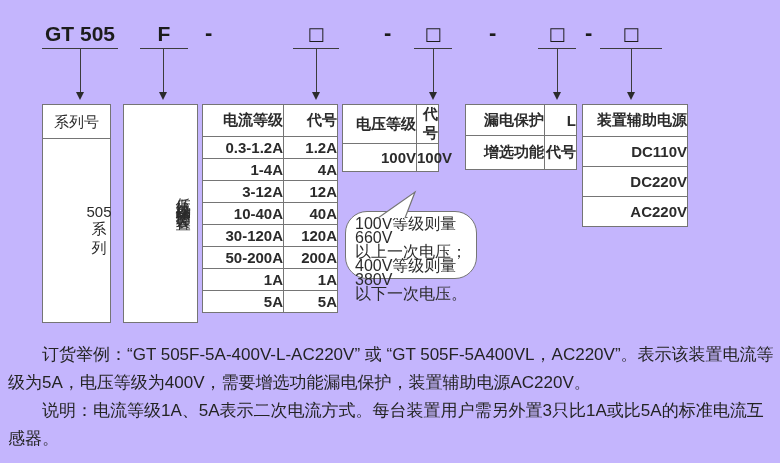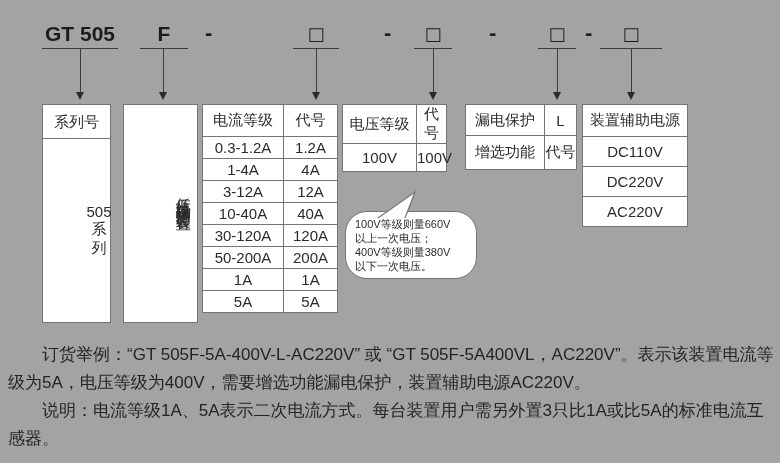--- a/index.html
+++ b/index.html
@@ -1,17 +1,17 @@
 <!DOCTYPE html>
 <html><head>
 <meta charset="utf-8">
 <style>
   html,body{margin:0;padding:0;background:#ffffff;}
   .stage{
-    position:relative;width:780px;height:463px;background:#a3a3a3;overflow:hidden;
+    position:relative;width:780px;height:463px;background:#c4b5fd;overflow:hidden;
     font-family:"Liberation Sans","DejaVu Sans",sans-serif;color:#2b2b2b;
   }
   
   .code-part{
     position:absolute;top:20px;height:28px;line-height:28px;text-align:center;
     border-bottom:1px solid #3c3c3c;font-size:21px;font-weight:600;color:#1c1c1c;
   }
   .code-part.ph{font-size:18px;font-weight:400;font-family:"DejaVu Sans",sans-serif;}
   .code-dash{
     position:absolute;top:19px;height:28px;line-height:28px;
@@ -24,27 +24,27 @@
     border:4.5px solid transparent;border-top:8px solid #2b2b2b;border-bottom:0;
   }
   
   .panel{position:absolute;border:1px solid #757575;background:#fff;font-size:15px;}
   .panel-header{height:33px;line-height:33px;text-align:center;border-bottom:1px solid #757575;}
   .panel-body{display:flex;align-items:center;justify-content:center;text-align:center;margin-left:45px;}
   .vertical{writing-mode:vertical-rl;text-orientation:upright;letter-spacing:2px;line-height:1.1;}
   
   table.grid{position:absolute;border-collapse:collapse;table-layout:fixed;background:#fff;}
   table.grid th,table.grid td{
-    border:1px solid #757575;text-align:center;vertical-align:middle;
-    font-weight:400;font-size:15px;padding:0;color:#2b2b2b;
+    border:1px solid #757575;text-align:right;vertical-align:middle;
+    font-weight:700;font-size:15px;padding:0;color:#2b2b2b;
   }
   
   .callout{
     position:absolute;border:1px solid #757575;border-radius:22px;background:#fff;
-    font-size:11px;line-height:14px;padding:5px 0 0 9px;color:#2b2b2b;z-index:1;
+    font-size:16px;line-height:14px;padding:5px 0 0 9px;color:#2b2b2b;z-index:1;
   }
   .tail{position:absolute;z-index:2;}
   
   .notes{position:absolute;left:8px;right:4px;font-size:17px;line-height:28px;color:#242424;}
   .notes p{margin:0;text-indent:2em;}
 </style>
 </head>
 <body>
 
 <div class="stage">
@@ -116,21 +116,21 @@
       <td>1A</td>
       <td>1A</td>
     </tr>
     <tr style="height:22px">
       <td>5A</td>
       <td>5A</td>
     </tr>
   </tbody>
     </table>
 
-  <table class="grid" style="left:342px;top:104px;width:105px">
+  <table class="grid" style="left:342px;top:104px;width:97px">
     <colgroup>
         <col style="width:74px">
         <col>
       </colgroup>
     <tbody>
         <tr style="height:32px">
       <th>电压等级</th>
       <th>代号</th>
     </tr>
     <tr style="height:28px">

